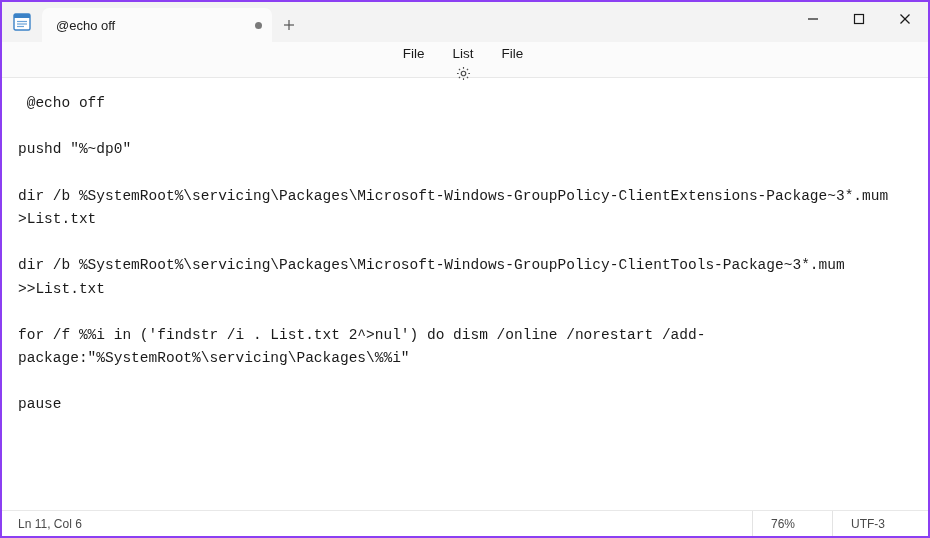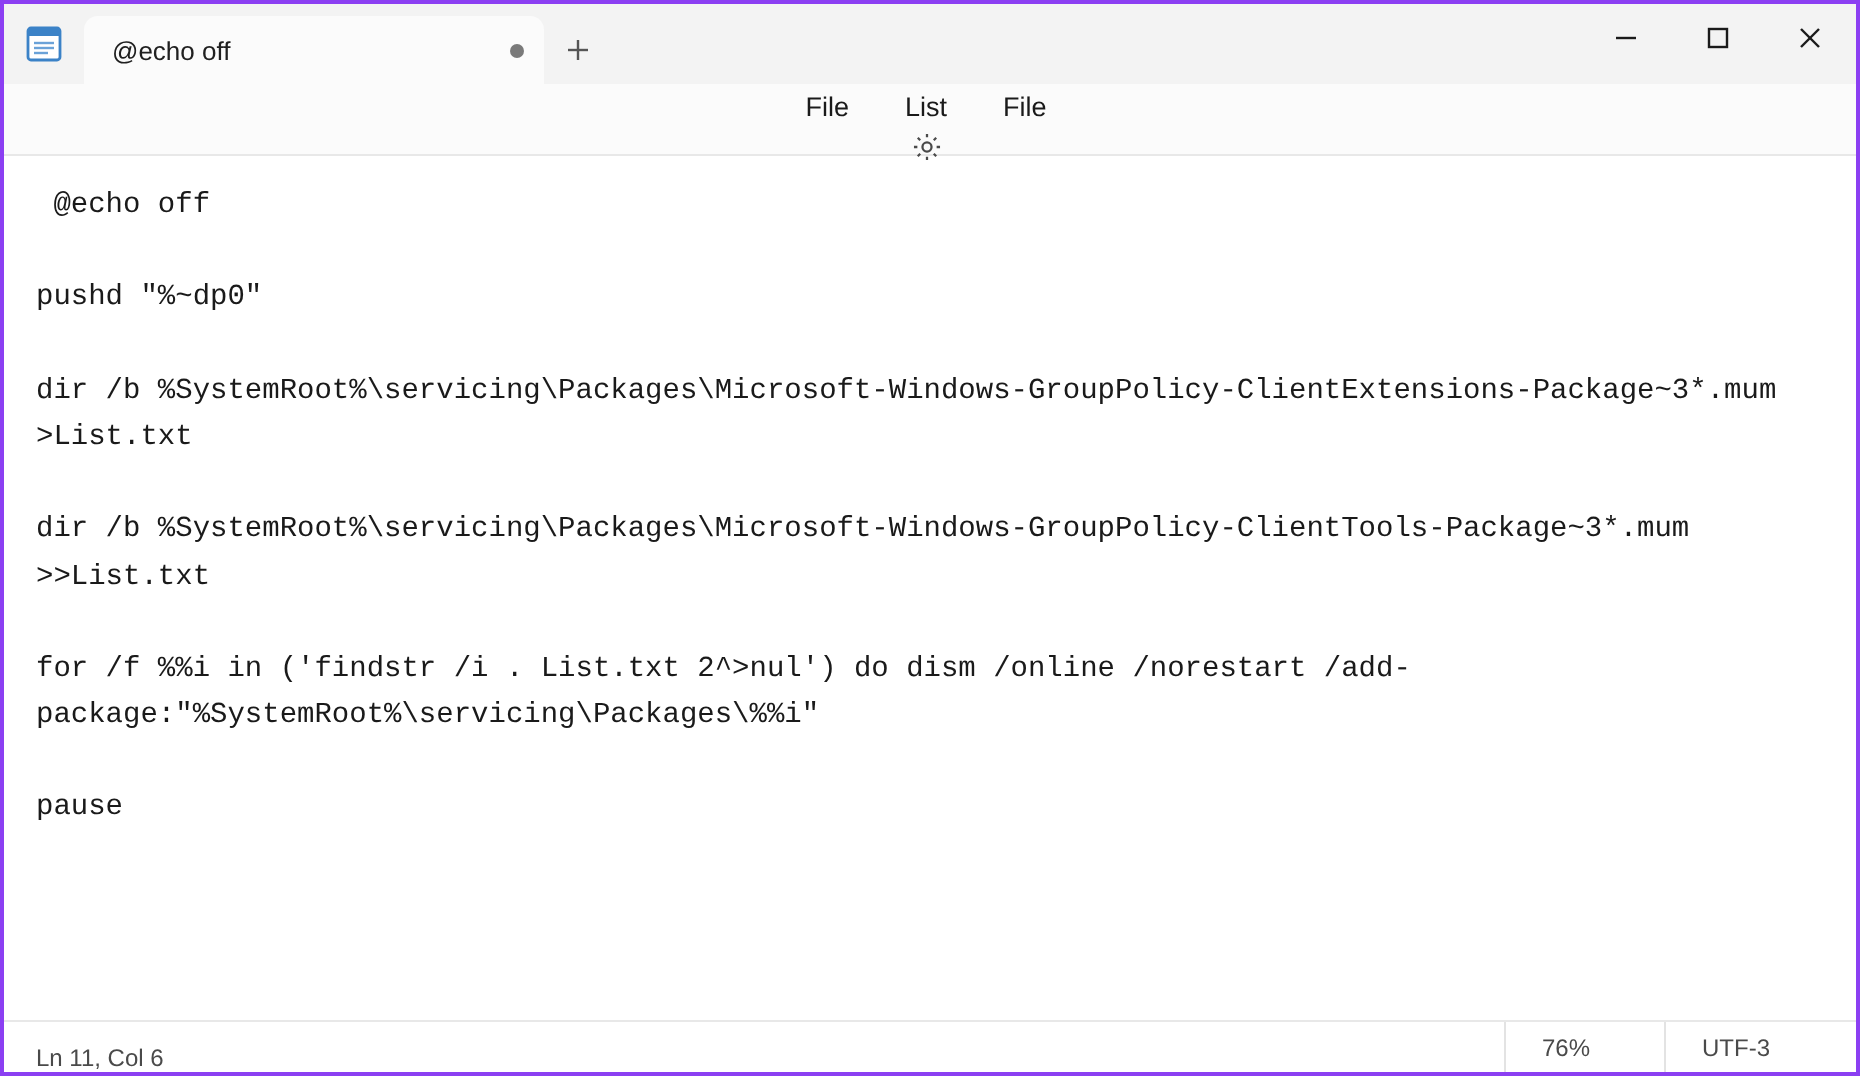--- a/index.html
+++ b/index.html
@@ -89,21 +89,21 @@
       white-space: pre-wrap;
       overflow: auto;
       outline: none;
       color: #1a1a1a;
     }
     
     .statusbar {
       height: 26px;
       border-top: 1px solid #e8e8e8;
       display: flex;
-      align-items: flex-end;
+      align-items: center;
       padding: 0 16px;
       font-size: 12px;
       color: #4a4a4a;
     }
     .status-left { flex: 1; }
     .status-cell {
       border-left: 1px solid #e3e3e3;
       padding: 0 18px;
       height: 100%;
       display: flex; align-items: center;

